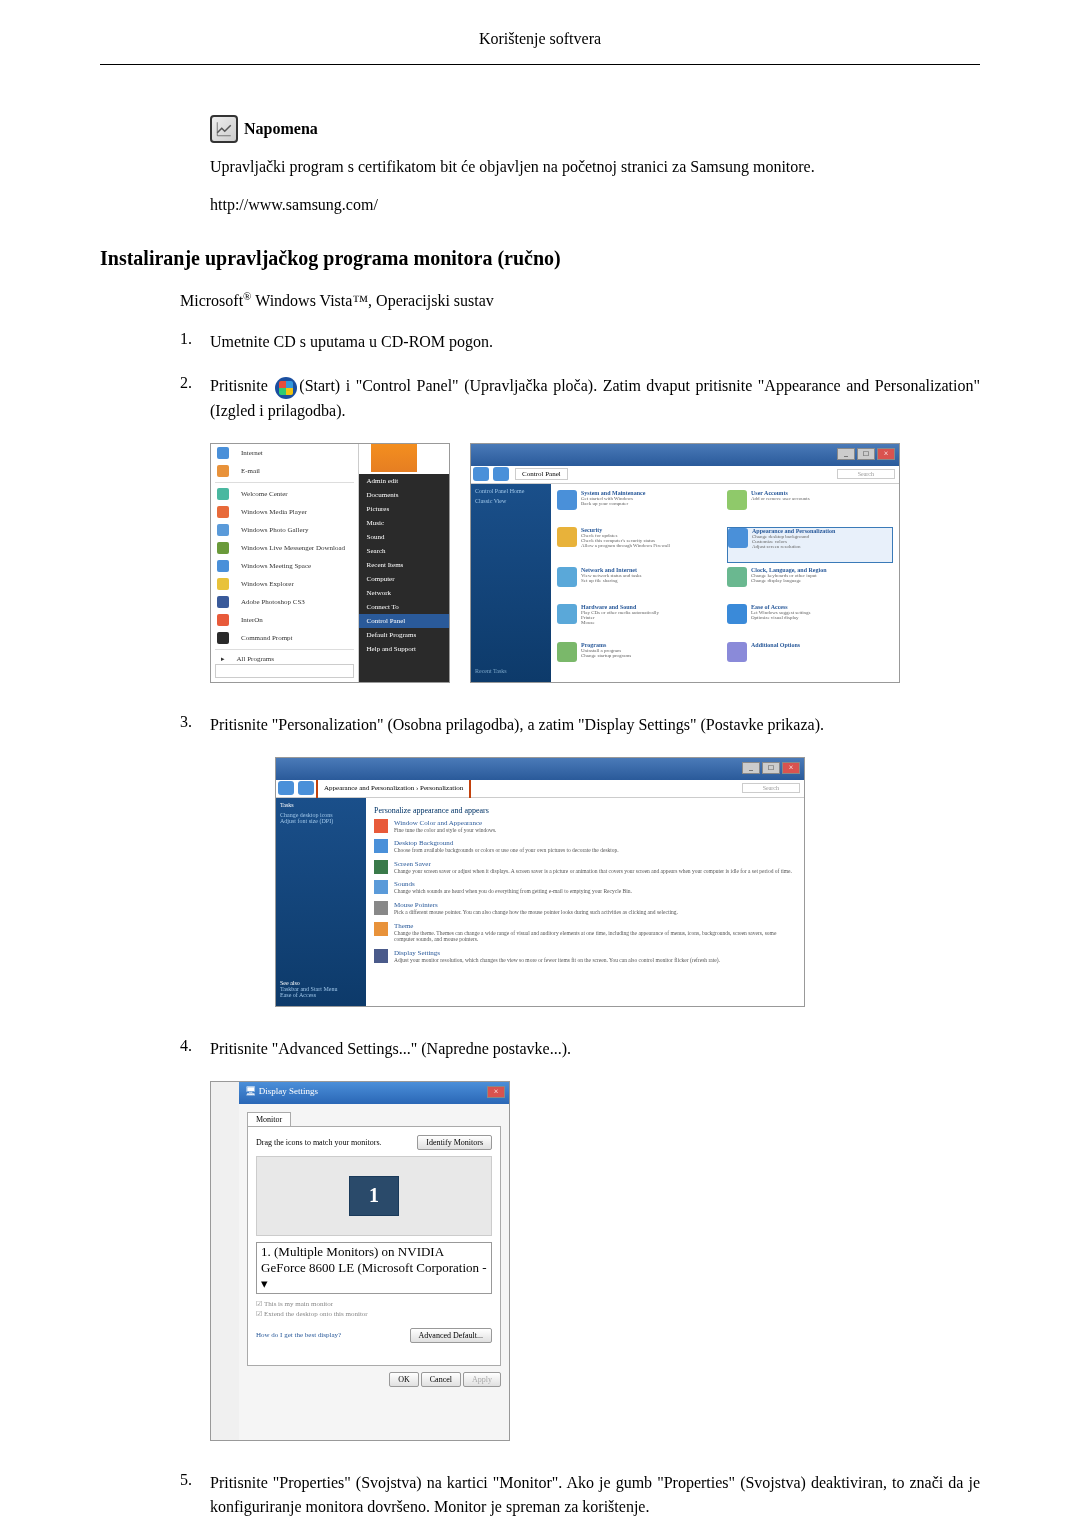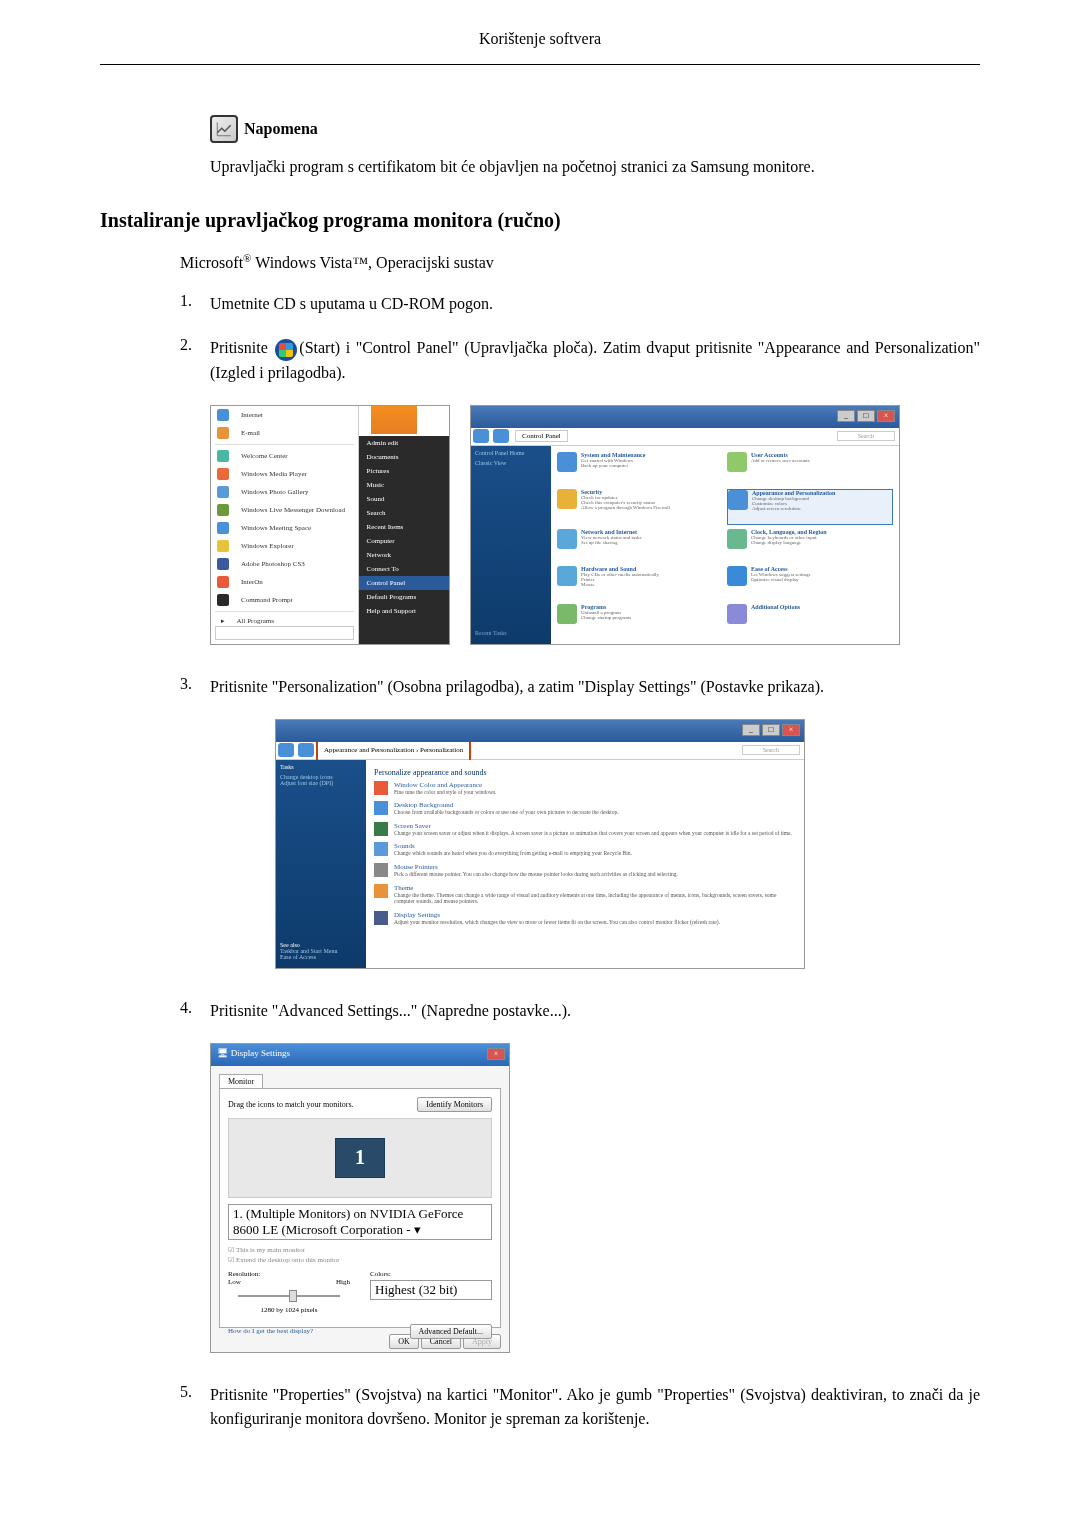--- a/index.html
+++ b/index.html
@@ -229,22 +229,23 @@
       font-size: 7px;
     }
     .pers-heading { color: #003366; font-size: 8px; margin-bottom: 4px; }
     .pers-item { display: flex; gap: 6px; margin-bottom: 6px; }
     .pers-item-icon { width: 14px; height: 14px; flex-shrink: 0; }
     .pers-item-text .link { color: #2a5a9a; }
     .pers-item-text .desc { color: #555; font-size: 5.5px; line-height: 1.2; }
     
     .display-settings-img {
       width: 300px;
-      height: 310px;
+      height: 360px;
       margin: 10px 0 30px 110px;
+      padding-left: 28px;
     }
     .ds-titlebar {
       height: 22px;
       background: linear-gradient(#4b8fd9, #2a67b6);
       color: #fff;
       font-size: 9px;
       padding: 4px 6px;
       position: relative;
     }
     .ds-body {
@@ -350,20 +351,21 @@
   <div class="note-header">
     <span class="note-icon">
       <svg width="18" height="18" viewBox="0 0 24 24">
           <path d="M3 17l6-6 4 4 8-8" stroke="#555" stroke-width="2" fill="none"></path>
           <path d="M3 3v18h18" stroke="#555" stroke-width="1" fill="none"></path>
         </svg>
     </span>
     <span class="note-label">Napomena</span>
   </div>
   <p class="note-text">Upravljački program s certifikatom bit će objavljen na početnoj stranici za Samsung monitore.</p>
+  <p class="note-text">http://www.samsung.com/</p>
 </div>
 
 <h2 class="section-heading">Instaliranje upravljačkog programa monitora (ručno)</h2>
 
 <p class="os-line">
   <span>Microsoft</span><span class="sup">®</span><span> Windows Vista™, Operacijski sustav</span>
 </p>
 
 <div class="ol">
   <div class="ol-item">
@@ -568,21 +570,21 @@
     <div style="color:#fff;margin-bottom:4px">Tasks</div>
     <div>Change desktop icons</div>
     <div>Adjust font size (DPI)</div>
     <div style="position:absolute;bottom:8px;left:4px;right:4px">
       <div style="color:#fff">See also</div>
       <div>Taskbar and Start Menu</div>
       <div>Ease of Access</div>
     </div>
   </div>
   <div class="pers-content">
-    <div class="pers-heading">Personalize appearance and sounds</div>
+    <div class="pers-heading">Personalize appearance and appears</div>
     <div id="pers-items">
         <div class="pers-item">
           <div class="pers-item-icon" style="background:#e85a3a"></div>
     <div class="pers-item-text">
             <div class="link">Window Color and Appearance</div>
             <div class="desc">Fine tune the color and style of your windows.</div>
           </div>
         </div>
         <div class="pers-item">
           <div class="pers-item-icon" style="background:#4a90d9"></div>
@@ -651,38 +653,20 @@
       <div style="display:flex;justify-content:space-between;align-items:center">
         <span>Drag the icons to match your monitors.</span>
         <span class="ds-btn">Identify Monitors</span>
       </div>
       <div class="ds-monitor-area">
         <div class="ds-monitor">1</div>
       </div>
       <div class="ds-dropdown">1. (Multiple Monitors) on NVIDIA GeForce 8600 LE (Microsoft Corporation - ▾</div>
       <div class="ds-checkbox">☑ <span>This is my main monitor</span></div>
       <div class="ds-checkbox">☑ <span>Extend the desktop onto this monitor</span></div>
-      <div class="ds-slider-row">
-        <div class="ds-slider-col">
-          <div>Resolution:</div>
-          <div style="display:flex;justify-content:space-between">
-            <span>Low</span>
-            <span>High</span>
-          </div>
-          <div class="ds-slider">
-            <div class="ds-slider-track"></div>
-            <div class="ds-slider-thumb"></div>
-          </div>
-          <div style="text-align:center">1280 by 1024 pixels</div>
-        </div>
-        <div class="ds-slider-col">
-          <div>Colors:</div>
-          <div class="ds-dropdown" style="margin-top:2px">Highest (32 bit)</div>
-        </div>
-      </div>
       <div style="display:flex;justify-content:space-between;align-items:center;margin-top:10px">
         <span class="ds-link">How do I get the best display?</span>
         <span class="ds-btn">Advanced Default...</span>
       </div>
     </div>
     <div class="ds-buttons-bottom">
       <span class="ds-btn">OK</span>
       <span class="ds-btn">Cancel</span>
       <span class="ds-btn" style="color:#aaa">Apply</span>
     </div>

